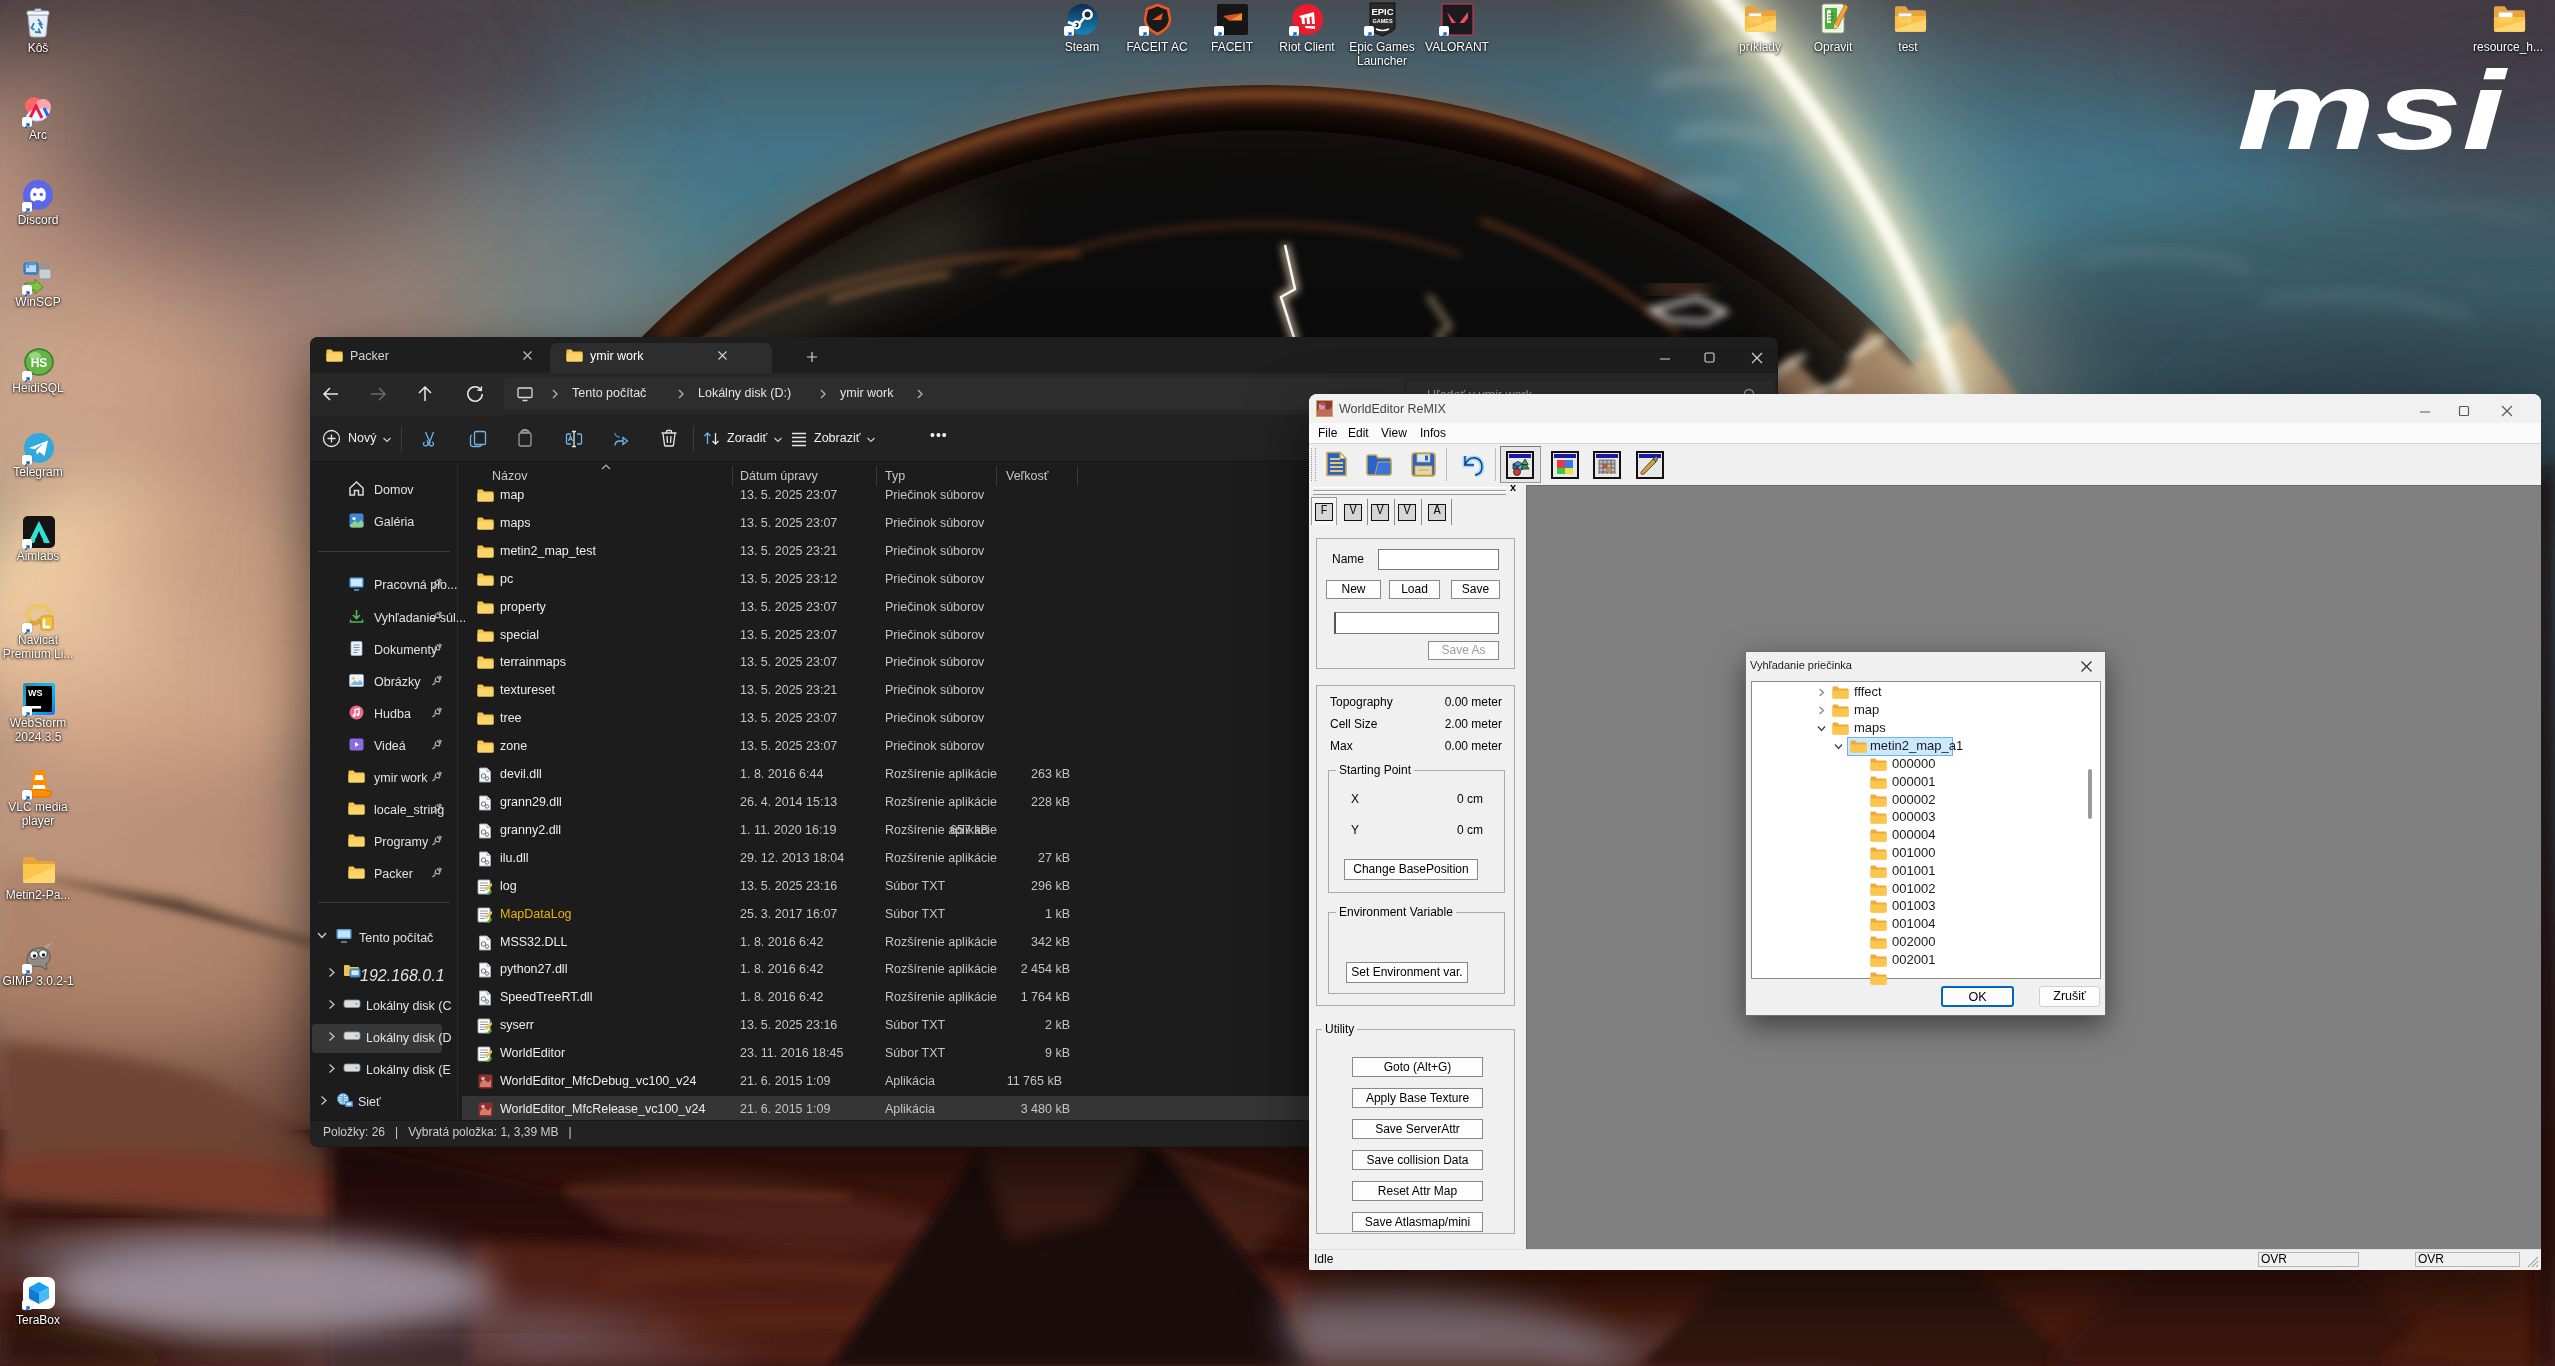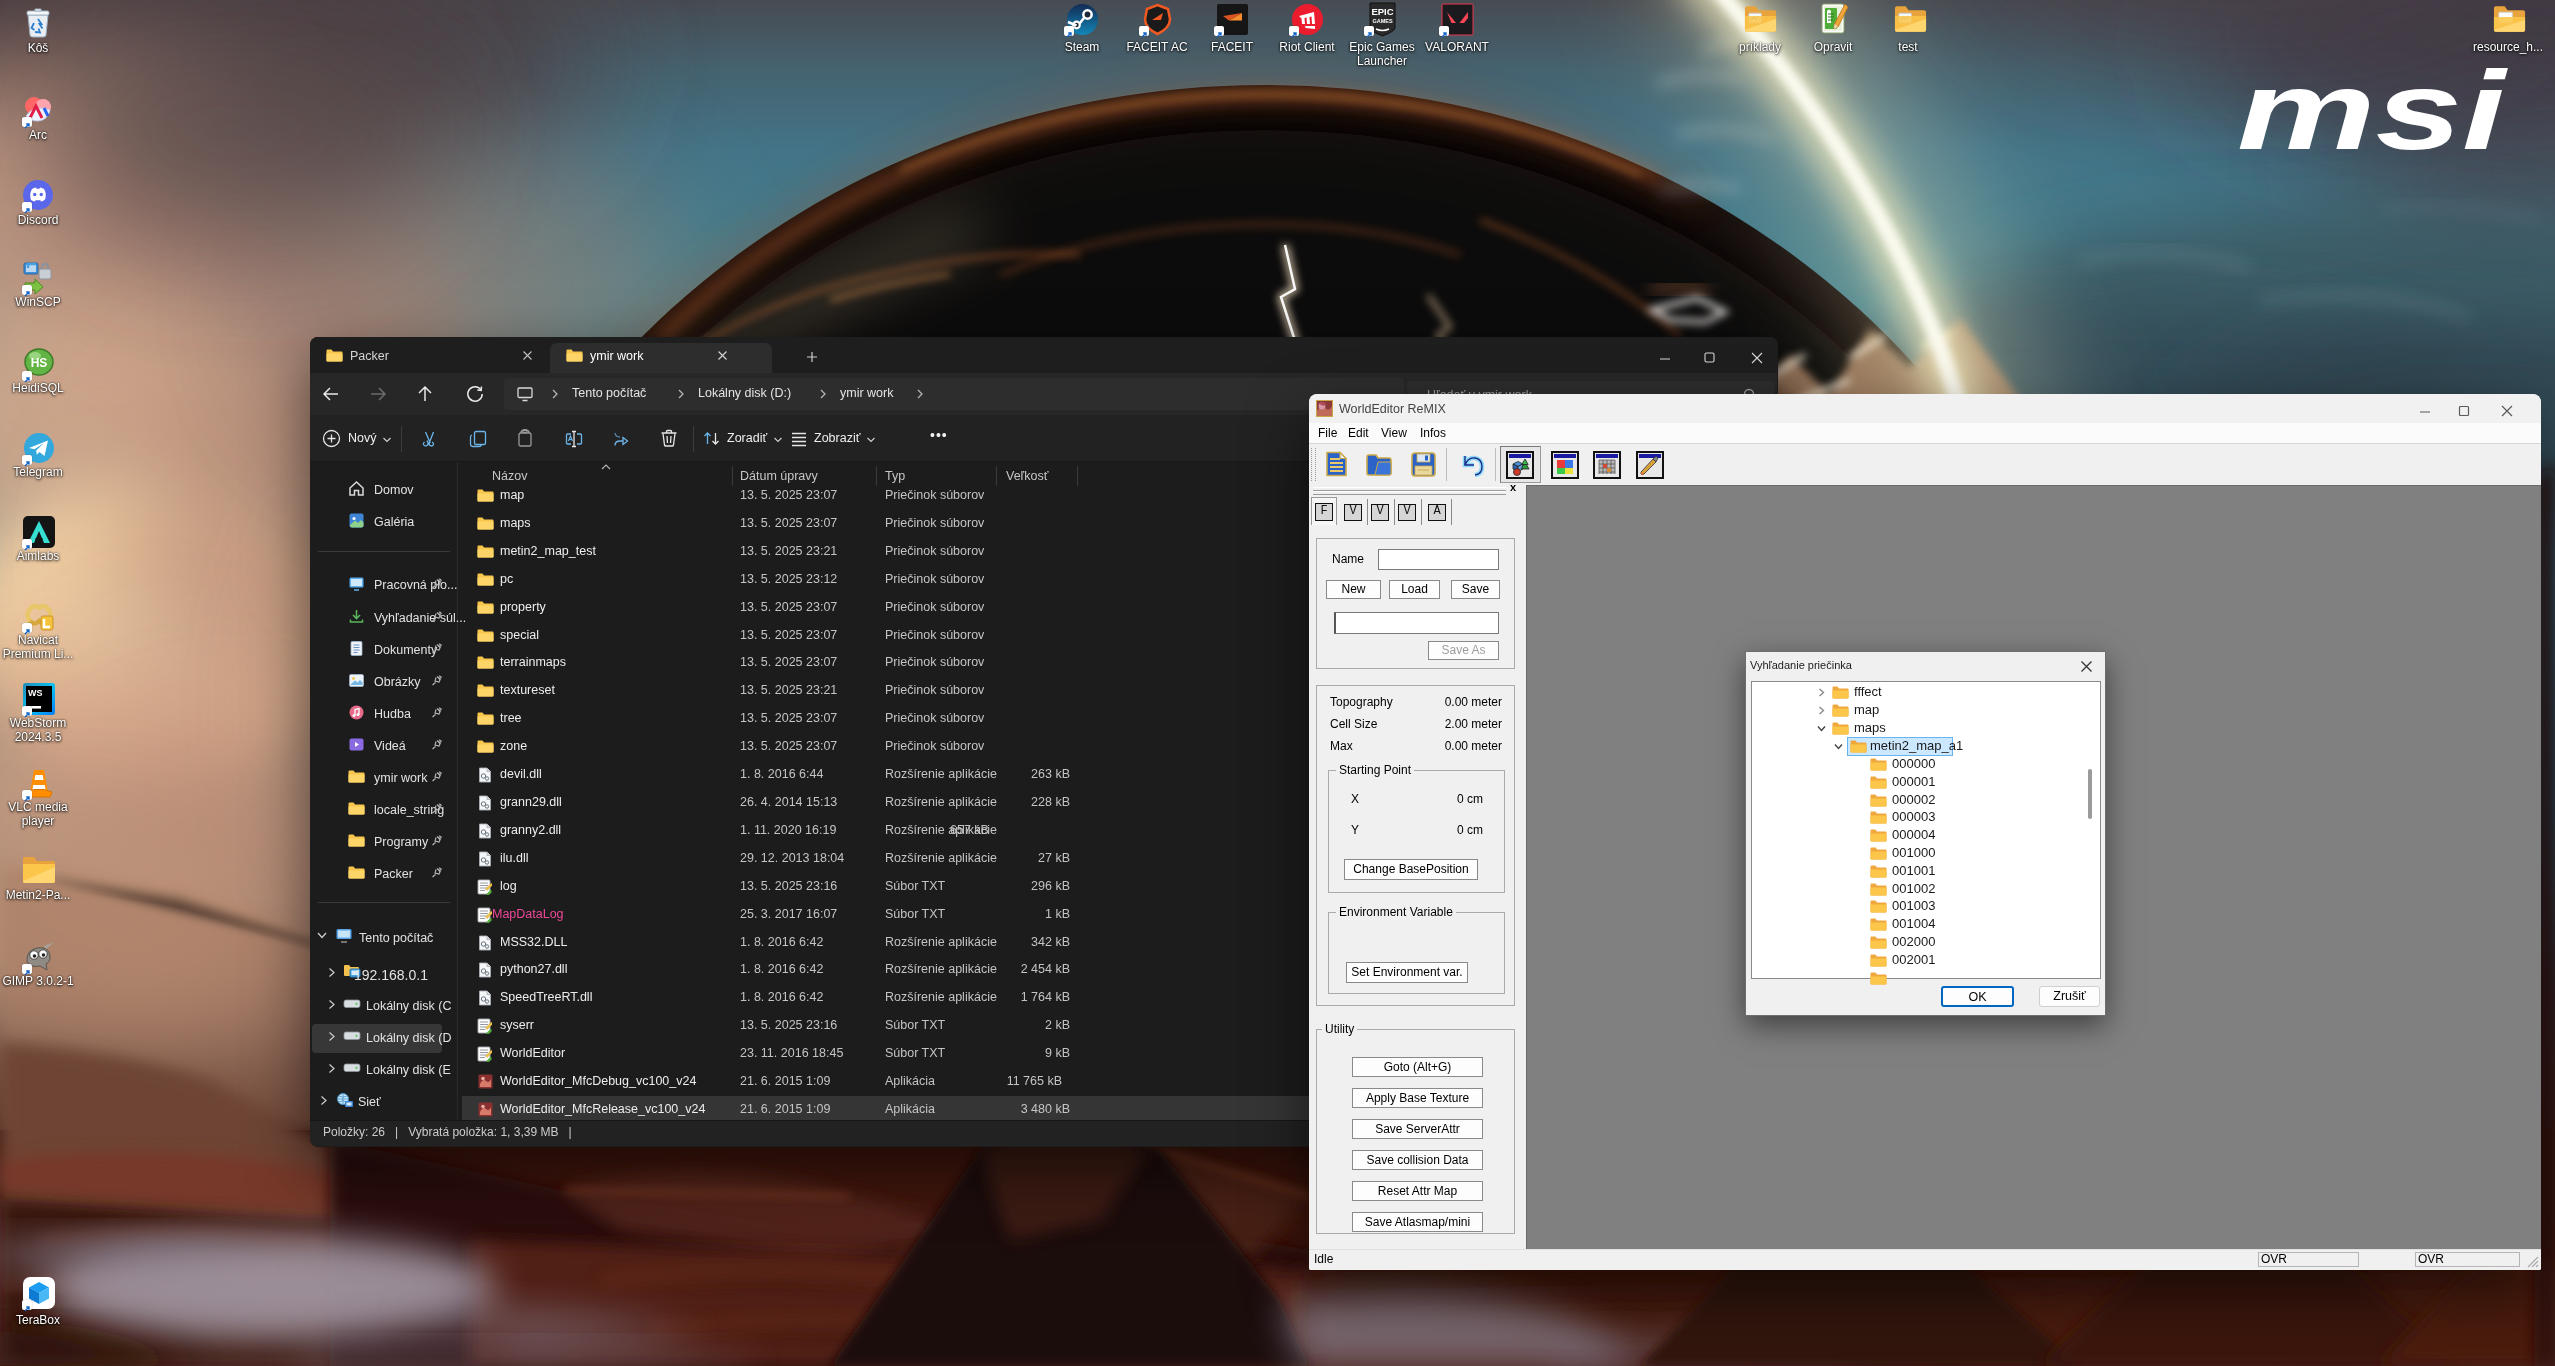--- a/index.html
+++ b/index.html
@@ -657,21 +657,21 @@
         </svg>
         <div class="etxt" style="left:49px;top:594px;color:#e2e2e2;font-size:12.5px;">Tento počítač</div>
         <svg class="ab" style="left:16px;top:630px" width="11" height="11" viewBox="0 0 11 11">
           <path d="M3.5 1.5 L8 5.5 L3.5 9.5" stroke="#cdcdcd" stroke-width="1.2" fill="none"></path>
         </svg>
         <svg class="ab" style="left:33px;top:626px" width="18" height="16" viewBox="0 0 18 16">
           <path d="M1 3 Q1 2 2 2 L6 2 L7.5 4 L15 4 Q16 4 16 5 L16 12 Q16 13 15 13 L2 13 Q1 13 1 12 Z" fill="#f2c14d"></path>
           <rect x="7" y="6" width="10" height="8" rx="1" fill="#4aa3e0" stroke="#2a7ab8"></rect>
           <rect x="8.5" y="7.5" width="7" height="4.5" fill="#d6ecfa"></rect>
         </svg>
-        <div class="etxt" style="left:44px;top:630px;color:#e2e2e2;font-size:14px;">192.168.0.1</div>
+        <div class="etxt" style="left:50px;top:630px;color:#e2e2e2;font-size:16px;font-style:italic;">192.168.0.1</div>
         <svg class="ab" style="left:16px;top:662px" width="11" height="11" viewBox="0 0 11 11">
           <path d="M3.5 1.5 L8 5.5 L3.5 9.5" stroke="#cdcdcd" stroke-width="1.2" fill="none"></path>
         </svg>
         <svg class="ab" style="left:33px;top:659px" width="18" height="15" viewBox="0 0 18 15">
           <rect x="1" y="4" width="16" height="7.5" rx="2" fill="#d8dde2" stroke="#8d959d" stroke-width="0.8"></rect>
           <circle cx="13.5" cy="7.8" r="1.1" fill="#58c05c"></circle>
         </svg>
         <div class="etxt" style="left:56px;top:662px;color:#e2e2e2;font-size:12.5px;">Lokálny disk (C</div>
         <div class="ab" style="left:2px;top:687px;width:130px;height:29px;background:#373737;border-radius:4px;"></div>
         <svg class="ab" style="left:16px;top:694px" width="11" height="11" viewBox="0 0 11 11">
@@ -833,21 +833,21 @@
         <div class="etxt" style="left:190px;top:542px;color:#ededed;">log</div>
         <div class="etxt" style="left:430px;top:542px;color:#c4c4c4;">13. 5. 2025 23:16</div>
         <div class="etxt" style="left:575px;top:542px;color:#c4c4c4;">Súbor TXT</div>
         <div class="etxt" style="left:640px;top:542px;width:120px;text-align:right;color:#c4c4c4;">296 kB</div>
         <svg class="ab" style="left:167px;top:570px" width="15" height="16" viewBox="0 0 15 16">
           <rect x="1" y="1" width="12" height="14" rx="1" fill="#fdfdfd" stroke="#a8adb3" stroke-width="0.9"></rect>
           <path d="M3 4 h8 M3 6.5 h8 M3 9 h8 M3 11.5 h5" stroke="#8a9097" stroke-width="0.9"></path>
           <path d="M9 15.5 L14 10.5 L14.8 13.2 L11.5 16 Z" fill="#4fae38"></path>
           <path d="M8.5 10 L14.5 4 L16 5.5 L10 11.5 Z" fill="#f3c64a" stroke="#c89a2a" stroke-width="0.5"></path>
         </svg>
-        <div class="etxt" style="left:182px;top:570px;color:#ec4899;">MapDataLog</div>
+        <div class="etxt" style="left:190px;top:570px;color:#eab308;">MapDataLog</div>
         <div class="etxt" style="left:430px;top:570px;color:#c4c4c4;">25. 3. 2017 16:07</div>
         <div class="etxt" style="left:575px;top:570px;color:#c4c4c4;">Súbor TXT</div>
         <div class="etxt" style="left:640px;top:570px;width:120px;text-align:right;color:#c4c4c4;">1 kB</div>
         <svg class="ab" style="left:168px;top:598px" width="14" height="16" viewBox="0 0 14 16">
           <path d="M1.5 1 L9 1 L12.5 4.5 L12.5 15 L1.5 15 Z" fill="#f5f6f7" stroke="#a8adb3" stroke-width="0.9"></path>
           <path d="M9 1 L9 4.5 L12.5 4.5" fill="#dde1e5" stroke="#a8adb3" stroke-width="0.9"></path>
           <circle cx="5.5" cy="9" r="2.2" fill="none" stroke="#6b7580" stroke-width="1"></circle>
           <circle cx="9" cy="11.5" r="1.7" fill="none" stroke="#6b7580" stroke-width="1"></circle>
         </svg>
         <div class="etxt" style="left:190px;top:598px;color:#ededed;">MSS32.DLL</div>

